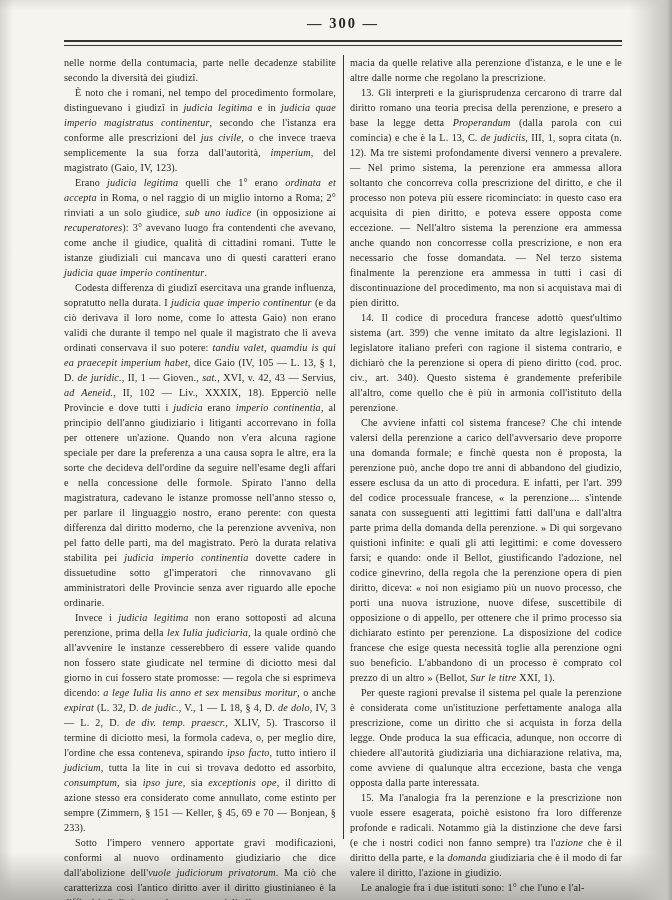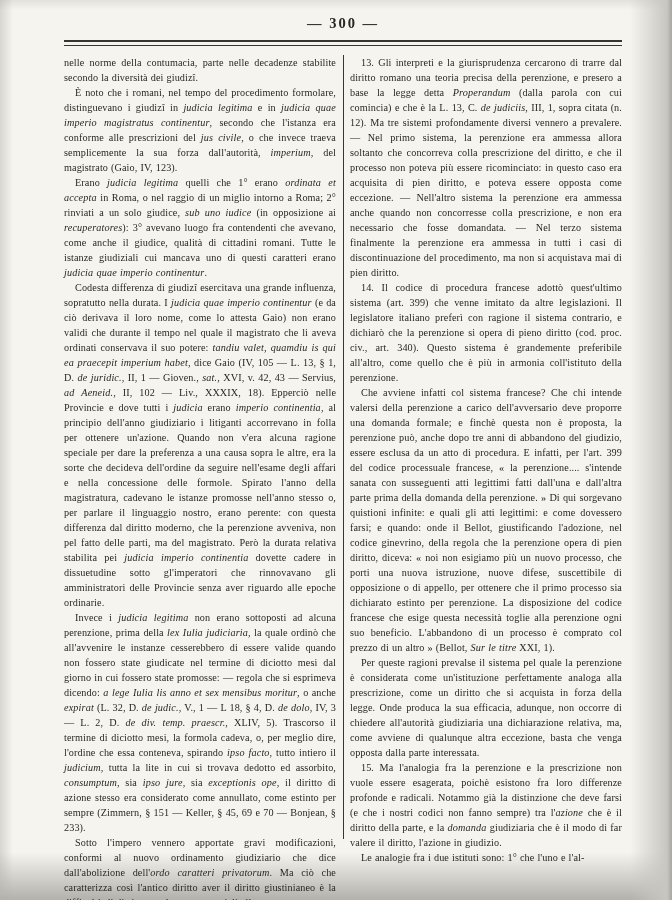--- a/index.html
+++ b/index.html
@@ -46,24 +46,25 @@
 <div class="sheet">
   <div class="folio">— 300 —</div>
   <div class="double-rule"></div>
   <div class="columns">
     <div class="col">
         <p class=""><span>nelle norme della contumacia, parte nelle decadenze stabilite secondo la diversità dei giudizî.</span></p>
         <p class="indent"><span>È noto che i romani, nel tempo del procedimento formolare, distinguevano i giudizî in </span><i>judicia legitima</i><span> e in </span><i>judicia quae imperio magistratus continentur</i><span>, secondo che l'istanza era conforme alle prescrizioni del </span><i>jus civile</i><span>, o che invece traeva semplicemente la sua forza dall'autorità, </span><i>imperium</i><span>, del magistrato (Gaio, IV, 123).</span></p>
         <p class="indent"><span>Erano </span><i>judicia legitima</i><span> quelli che 1° erano </span><i>ordinata et accepta</i><span> in Roma, o nel raggio di un miglio intorno a Roma; 2° rinviati a un solo giudice, </span><i>sub uno iudice</i><span> (in opposizione ai </span><i>recuperatores</i><span>): 3° avevano luogo fra contendenti che avevano, come anche il giudice, qualità di cittadini romani. Tutte le istanze giudiziali cui mancava uno di questi caratteri erano </span><i>judicia quae imperio continentur</i><span>.</span></p>
         <p class="indent"><span>Codesta differenza di giudizî esercitava una grande influenza, sopratutto nella durata. I </span><i>judicia quae imperio continentur</i><span> (e da ciò derivava il loro nome, come lo attesta Gaio) non erano validi che durante il tempo nel quale il magistrato che li aveva ordinati conservava il suo potere: </span><i>tandiu valet, quamdiu is qui ea praecepit imperium habet</i><span>, dice Gaio (IV, 105 — L. 13, § 1, D. </span><i>de juridic.</i><span>, II, 1 — Gioven., </span><i>sat.</i><span>, XVI, v. 42, 43 — Servius, </span><i>ad Aeneid.</i><span>, II, 102 — Liv., XXXIX, 18). Epperciò nelle Provincie e dove tutti i </span><i>judicia</i><span> erano </span><i>imperio continentia</i><span>, al principio dell'anno giudiziario i litiganti accorrevano in folla per ottenere un'azione. Quando non v'era alcuna ragione speciale per dare la preferenza a una causa sopra le altre, era la sorte che decideva dell'ordine da seguire nell'esame degli affari e nella concessione delle formole. Spirato l'anno della magistratura, cadevano le istanze promosse nell'anno stesso o, per parlare il linguaggio nostro, erano perente: con questa differenza dal diritto moderno, che la perenzione avveniva, non pel fatto delle parti, ma del magistrato. Però la durata relativa stabilita pei </span><i>judicia imperio continentia</i><span> dovette cadere in dissuetudine sotto gl'imperatori che rinnovavano gli amministratori delle Provincie senza aver riguardo alle epoche ordinarie.</span></p>
         <p class="indent"><span>Invece i </span><i>judicia legitima</i><span> non erano sottoposti ad alcuna perenzione, prima della </span><i>lex Iulia judiciaria</i><span>, la quale ordinò che all'avvenire le instanze cesserebbero di essere valide quando non fossero state giudicate nel termine di diciotto mesi dal giorno in cui fossero state promosse: — regola che si esprimeva dicendo: </span><i>a lege Iulia lis anno et sex mensibus moritur</i><span>, o anche </span><i>expirat</i><span> (L. 32, D. </span><i>de judic.</i><span>, V., 1 — L 18, § 4, D. </span><i>de dolo</i><span>, IV, 3 — L. 2, D. </span><i>de div. temp. praescr.</i><span>, XLIV, 5). Trascorso il termine di diciotto mesi, la formola cadeva, o, per meglio dire, l'ordine che essa conteneva, spirando </span><i>ipso facto</i><span>, tutto intiero il </span><i>judicium</i><span>, tutta la lite in cui si trovava dedotto ed assorbito, </span><i>consumptum</i><span>, sia </span><i>ipso jure</i><span>, sia </span><i>exceptionis ope</i><span>, il diritto di azione stesso era considerato come annullato, come estinto per sempre (Zimmern, § 151 — Keller, § 45, 69 e 70 — Bonjean, § 233).</span></p>
-        <p class="indent"><span>Sotto l'impero vennero apportate gravi modificazioni, conformi al nuovo ordinamento giudiziario che dice dall'abolizione dell'</span><i>ordo caratteri privatorum</i><span>. Ma ciò che caratterizza così l'antico diritto aver il diritto giustinianeo è la difficoltà di distinguere le norme speciali alla contu-</span></p>
+        <p class="indent"><span>Sotto l'impero vennero apportate gravi modificazioni, conformi al nuovo ordinamento giudiziario che dice dall'abolizione dell'</span><i>vuole judiciorum privatorum</i><span>. Ma ciò che caratterizza così l'antico diritto aver il diritto giustinianeo è la difficoltà di distinguere le norme speciali alla contu-</span></p>
       </div>
     <div class="col-divider"></div>
     <div class="col">
+        <p class=""><span>macia da quelle relative alla perenzione d'istanza, e le une e le altre dalle norme che regolano la prescrizione.</span></p>
         <p class="indent"><span>13. Gli interpreti e la giurisprudenza cercarono di trarre dal diritto romano una teoria precisa della perenzione, e presero a base la legge detta </span><i>Properandum</i><span> (dalla parola con cui comincia) e che è la L. 13, C. </span><i>de judiciis</i><span>, III, 1, sopra citata (n. 12). Ma tre sistemi profondamente diversi vennero a prevalere. — Nel primo sistema, la perenzione era ammessa allora soltanto che concorreva colla prescrizione del diritto, e che il processo non poteva più essere ricominciato: in questo caso era acquisita di pien diritto, e poteva essere opposta come eccezione. — Nell'altro sistema la perenzione era ammessa anche quando non concorresse colla prescrizione, e non era necessario che fosse domandata. — Nel terzo sistema finalmente la perenzione era ammessa in tutti i casi di discontinuazione del procedimento, ma non si acquistava mai di pien diritto.</span></p>
         <p class="indent"><span>14. Il codice di procedura francese adottò quest'ultimo sistema (art. 399) che venne imitato da altre legislazioni. Il legislatore italiano preferì con ragione il sistema contrario, e dichiarò che la perenzione si opera di pieno diritto (cod. proc. civ., art. 340). Questo sistema è grandemente preferibile all'altro, come quello che è più in armonia coll'istituto della perenzione.</span></p>
         <p class="indent"><span>Che avviene infatti col sistema francese? Che chi intende valersi della perenzione a carico dell'avversario deve proporre una domanda formale; e finchè questa non è proposta, la perenzione può, anche dopo tre anni di abbandono del giudizio, essere esclusa da un atto di procedura. E infatti, per l'art. 399 del codice processuale francese, « la perenzione.... s'intende sanata con susseguenti atti legittimi fatti dall'una e dall'altra parte prima della domanda della perenzione. » Di qui sorgevano quistioni infinite: e quali gli atti legittimi: e come dovessero farsi; e quando: onde il Bellot, giustificando l'adozione, nel codice ginevrino, della regola che la perenzione opera di pien diritto, diceva: « noi non esigiamo più un nuovo processo, che porti una nuova istruzione, nuove difese, suscettibile di opposizione o di appello, per ottenere che il primo processo sia dichiarato estinto per perenzione. La disposizione del codice francese che esige questa necessità toglie alla perenzione ogni suo beneficio. L'abbandono di un processo è comprato col prezzo di un altro » (Bellot, </span><i>Sur le titre</i><span> XXI, 1).</span></p>
         <p class="indent"><span>Per queste ragioni prevalse il sistema pel quale la perenzione è considerata come un'istituzione perfettamente analoga alla prescrizione, come un diritto che si acquista in forza della legge. Onde produca la sua efficacia, adunque, non occorre di chiedere all'autorità giudiziaria una dichiarazione relativa, ma, come avviene di qualunque altra eccezione, basta che venga opposta dalla parte interessata.</span></p>
         <p class="indent"><span>15. Ma l'analogia fra la perenzione e la prescrizione non vuole essere esagerata, poichè esistono fra loro differenze profonde e radicali. Notammo già la distinzione che deve farsi (e che i nostri codici non fanno sempre) tra l'</span><i>azione</i><span> che è il diritto della parte, e la </span><i>domanda</i><span> giudiziaria che è il modo di far valere il diritto, l'azione in giudizio.</span></p>
         <p class="indent"><span>Le analogie fra i due istituti sono: 1° che l'uno e l'al-</span></p>
       </div>
   </div>
 </div>
 

